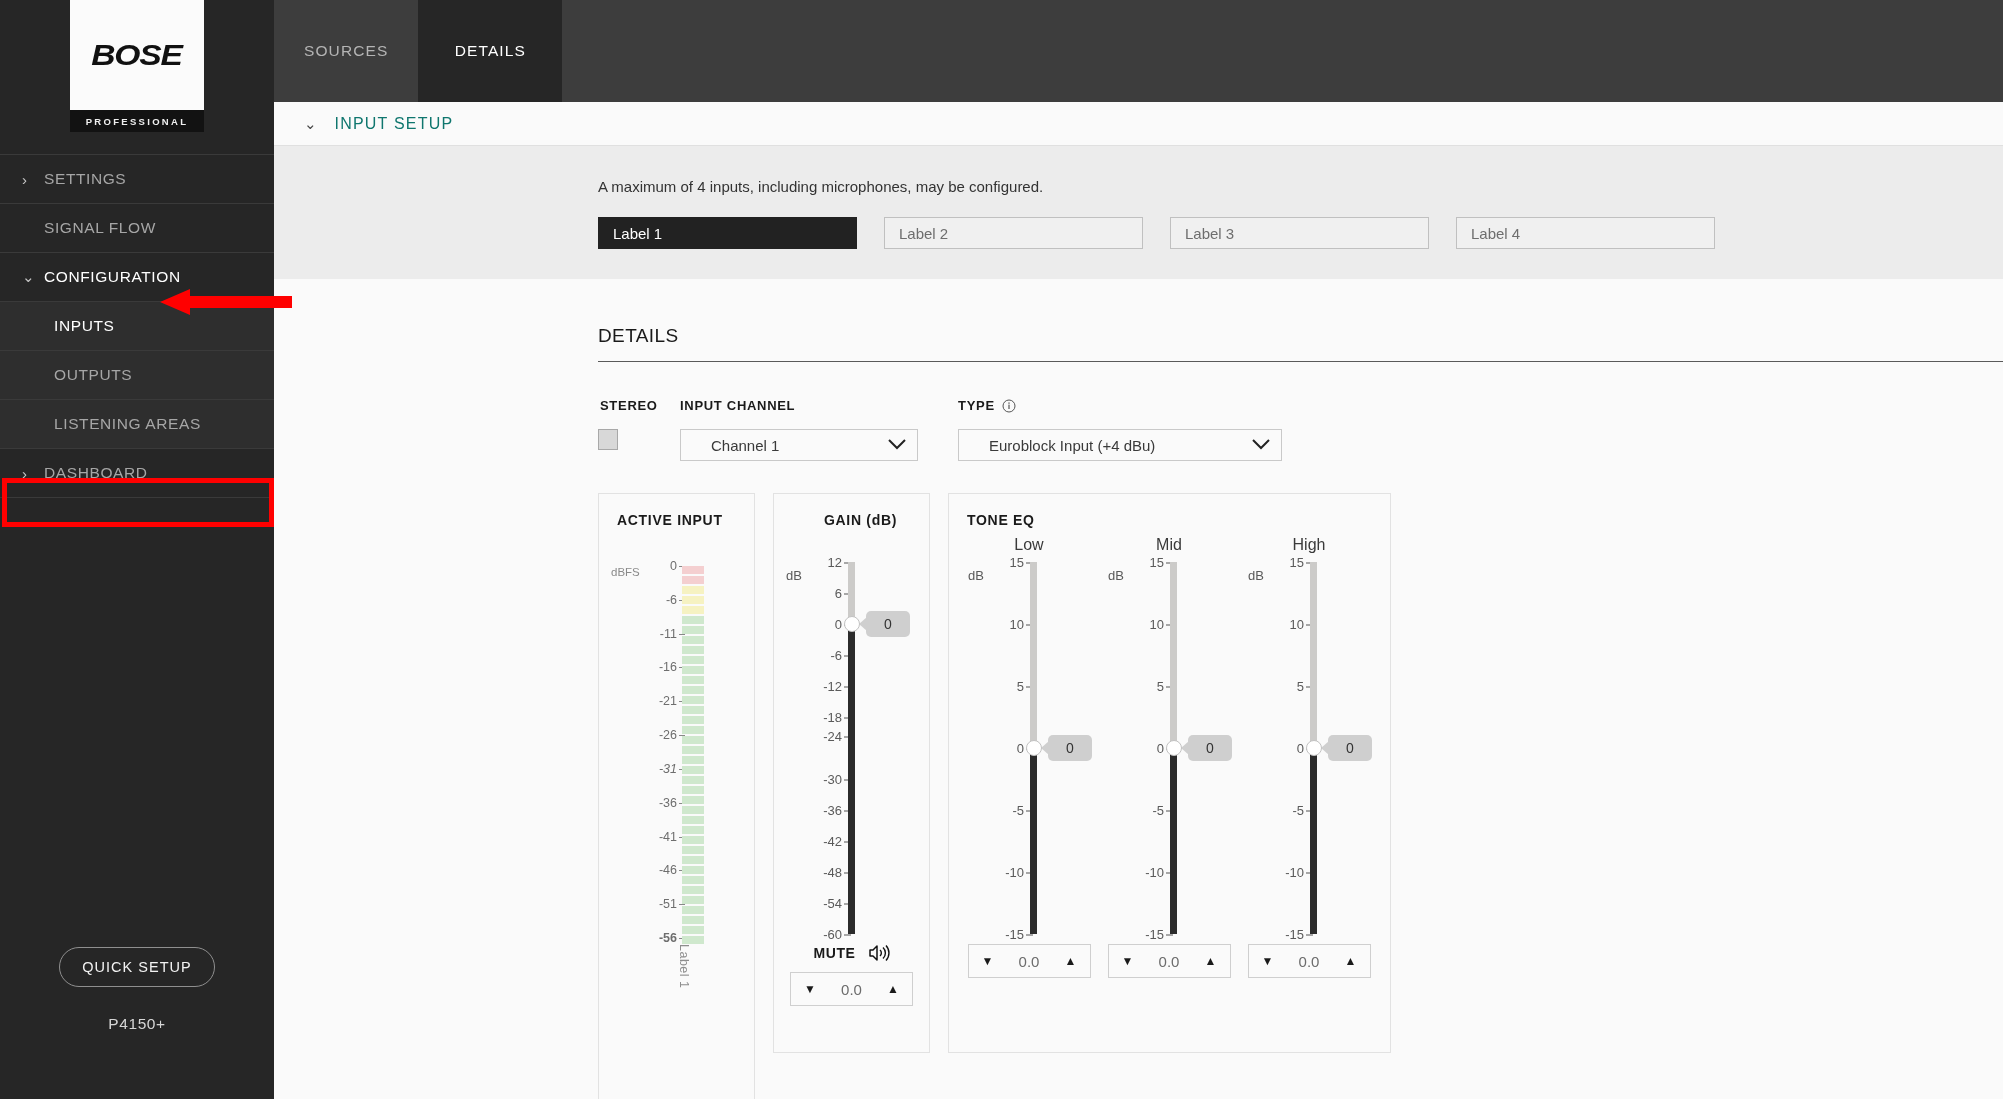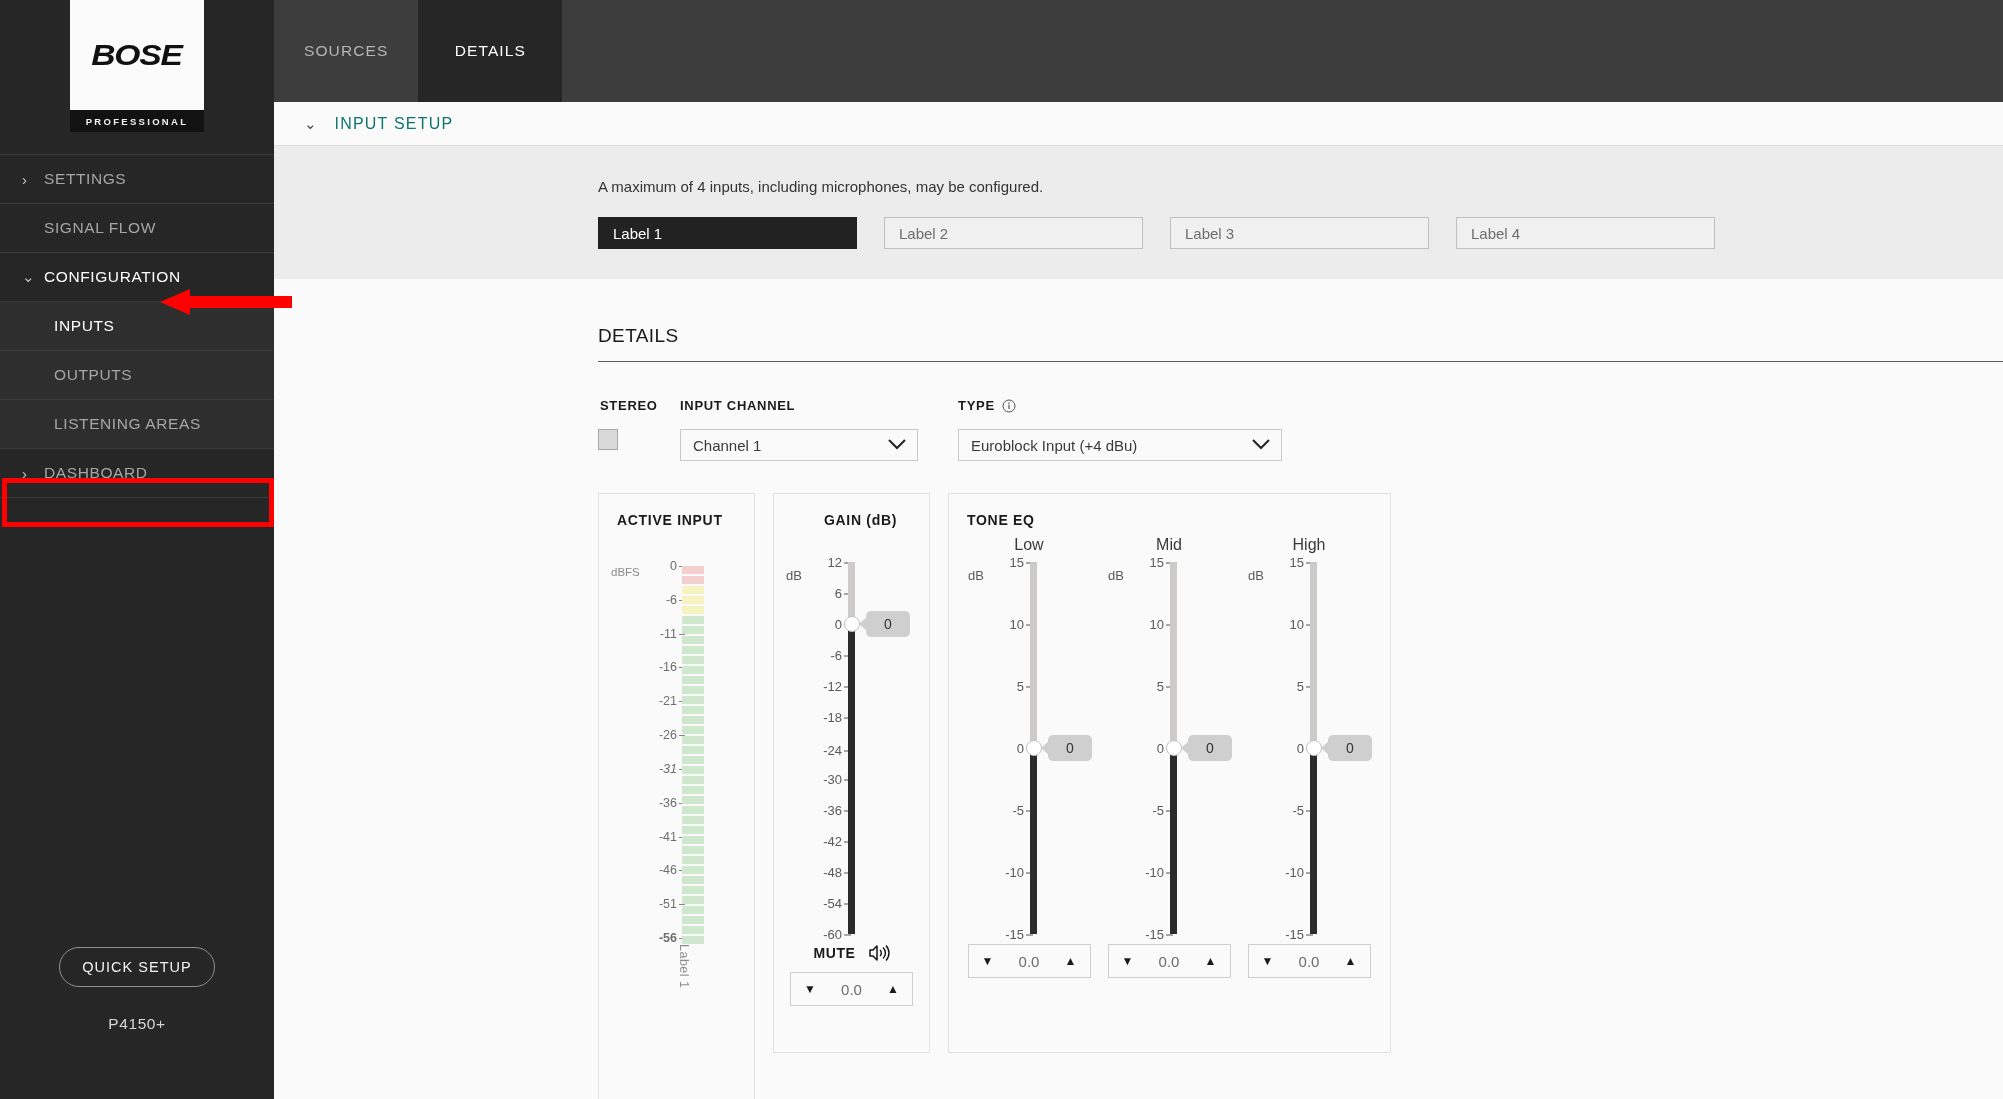--- a/index.html
+++ b/index.html
@@ -123,21 +123,21 @@
   }
   .checkbox {
     width: 20px; height: 21px; background: #d8d8d8; border: 1px solid #a8a8a8;
     cursor: pointer;
   }
   .field.stereo { width: 82px; align-items: flex-start; }
   .field.stereo .field-label { margin-left: 2px; }
   .select {
     height: 32px; border: 1px solid #c9c9c9; background: #fafafa;
     display: flex; align-items: center; justify-content: space-between;
-    padding: 0 10px 0 12px; font-size: 15px; color: #3a3a3a; cursor: pointer;
+    padding: 0 10px 0 30px; font-size: 15px; color: #3a3a3a; cursor: pointer;
   }
   .select.channel { width: 238px; }
   .select.type { width: 324px; }
   .sel-chev { color: #222; font-size: 13px; line-height: 1; }
   .info-icon { width: 14px; height: 14px; display: inline-block; }
 
   
   .panels { margin: 32px 0 0 324px; display: flex; gap: 18px; align-items: flex-start; }
   .panel {
     border: 1px solid #e2e2e2; background: #fafafa;
@@ -423,21 +423,21 @@
           <div style="margin-top:34px; padding-left:8px;">
             <div class="slider-col" id="gainslider">
                 <span class="slider-unit">dB</span>
                 <div class="slider-ticks">
                   <span class="stick" style="top: 0px;">12</span>
                   <span class="stick" style="top: 31px;">6</span>
                   <span class="stick" style="top: 62px;">0</span>
                   <span class="stick" style="top: 93px;">-6</span>
                   <span class="stick" style="top: 124px;">-12</span>
                   <span class="stick" style="top: 155px;">-18</span>
-                  <span class="stick" style="top: 188px;">-24</span>
+                  <span class="stick" style="top: 174px;">-24</span>
                   <span class="stick" style="top: 217px;">-30</span>
                   <span class="stick" style="top: 248px;">-36</span>
                   <span class="stick" style="top: 279px;">-42</span>
                   <span class="stick" style="top: 310px;">-48</span>
                   <span class="stick" style="top: 341px;">-54</span>
                   <span class="stick" style="top: 372px;">-60</span>
                 </div>
                 <div class="track">
                   <div class="track-top" style="height: 62px;"></div>
                   <div class="track-bot" style="height: 310px;"></div>

